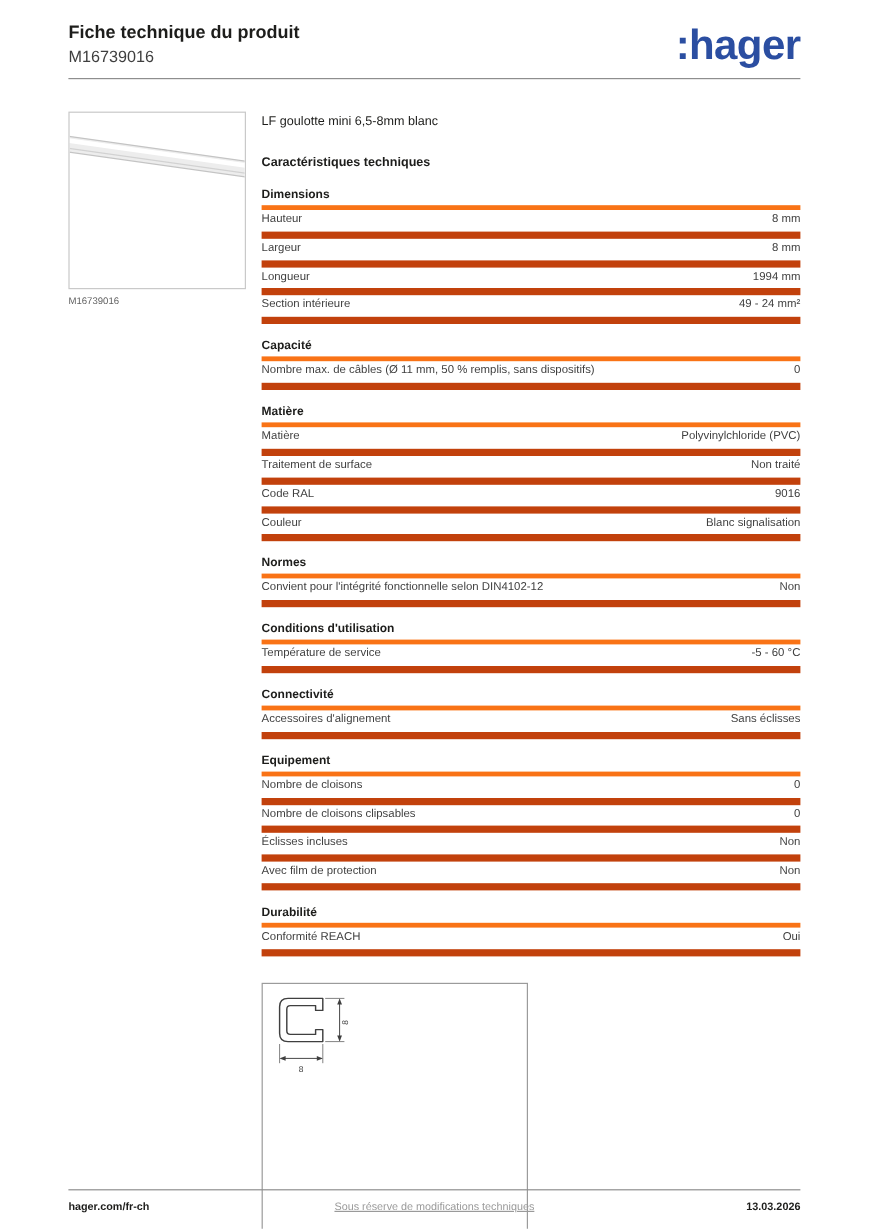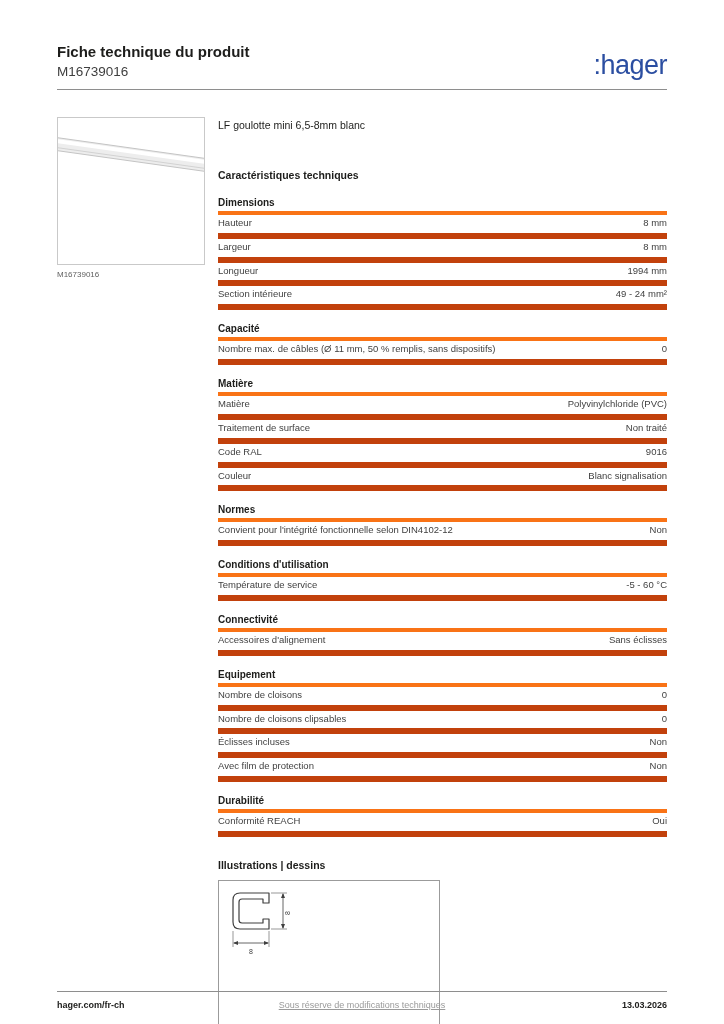--- a/index.html
+++ b/index.html
@@ -8,31 +8,31 @@
     font-family:"Liberation Sans","DejaVu Sans",sans-serif;color:#3f3f3f;
     overflow:hidden;
   }
   .page{position:absolute;inset:0;padding:0 57px;box-sizing:border-box;}
 
   
   .header{display:flex;justify-content:space-between;align-items:flex-end;
     padding-top:16px;padding-bottom:10px;border-bottom:1px solid #8e8e8e;}
   .header-title{font-size:15px;font-weight:bold;color:#1d1d1b;line-height:1.25;}
   .header-id{font-size:13.5px;color:#3f3f3f;margin-top:2px;}
-  .logo{font-size:27px;font-weight:normal;color:#2b4ea1;letter-spacing:-0.5px;line-height:1;padding-top:4px;margin-top:32px;}
+  .logo{font-size:35px;font-weight:bold;color:#2b4ea1;letter-spacing:-0.5px;line-height:1;padding-top:4px;}
 
   
   .main{display:flex;gap:13px;margin-top:27px;}
   .left-col{width:148px;flex:none;}
   .image-box{width:148px;height:148px;border:1px solid #c9c9c9;box-sizing:border-box;background:#fff;overflow:hidden;}
   .image-caption{font-size:8px;color:#5f5f5f;margin-top:5px;}
   .right-col{flex:1;min-width:0;padding-top:2px;}
 
   .product-name{font-size:10.5px;font-weight:normal;color:#1d1d1b;}
-  .char-title{font-size:10.5px;font-weight:bold;color:#1d1d1b;margin-top:38px;}
+  .char-title{font-size:10.5px;font-weight:bold;color:#1d1d1b;margin-top:22px;}
 
   #sections .spec-section{margin-top:13px;}
   #sections .spec-section:first-child{margin-top:16px;}
   .section-title{font-size:10px;font-weight:bold;color:#1d1d1b;margin:0;
     padding-bottom:3px;border-bottom:4px solid #f97316;}
   .spec-row{display:flex;justify-content:space-between;gap:10px;
     padding:2px 0 3px;border-bottom:6px solid #c2410c;font-size:9.5px;line-height:1.35;}
   .row-label{color:#3f3f3f;}
   .row-value{color:#3f3f3f;text-align:right;white-space:nowrap;}
 
@@ -202,21 +202,20 @@
     <div class="rows">
   <div class="spec-row">
     <span class="row-label">Conformité REACH</span>
     <span class="row-value">Oui</span>
   </div>
 </div>
   </section>
 </div>
 
       <div class="illustrations">
-        <div class="ill-title">Illustrations | dessins</div>
         <div class="ill-box">
           <svg width="220" height="226" viewBox="0 0 220 226">
 
             <path d="M50,12 L21,12 Q14,12 14,19 L14,41 Q14,48 21,48 L50,48 L50,38 L44,38 L44,42 L23,42 Q20,42 20,39 L20,21 Q20,18 23,18 L44,18 L44,22 L50,22 Z" fill="#ffffff" stroke="#3f3f3f" stroke-width="1.2" stroke-linejoin="round"></path>
 
             <line x1="52" y1="12" x2="68" y2="12" stroke="#6a6a6a" stroke-width="0.7"></line>
             <line x1="52" y1="48" x2="68" y2="48" stroke="#6a6a6a" stroke-width="0.7"></line>
             <line x1="64" y1="13" x2="64" y2="47" stroke="#3f3f3f" stroke-width="0.8"></line>
             <polygon points="64,12 62,17 66,17" fill="#3f3f3f"></polygon>
             <polygon points="64,48 62,43 66,43" fill="#3f3f3f"></polygon>

